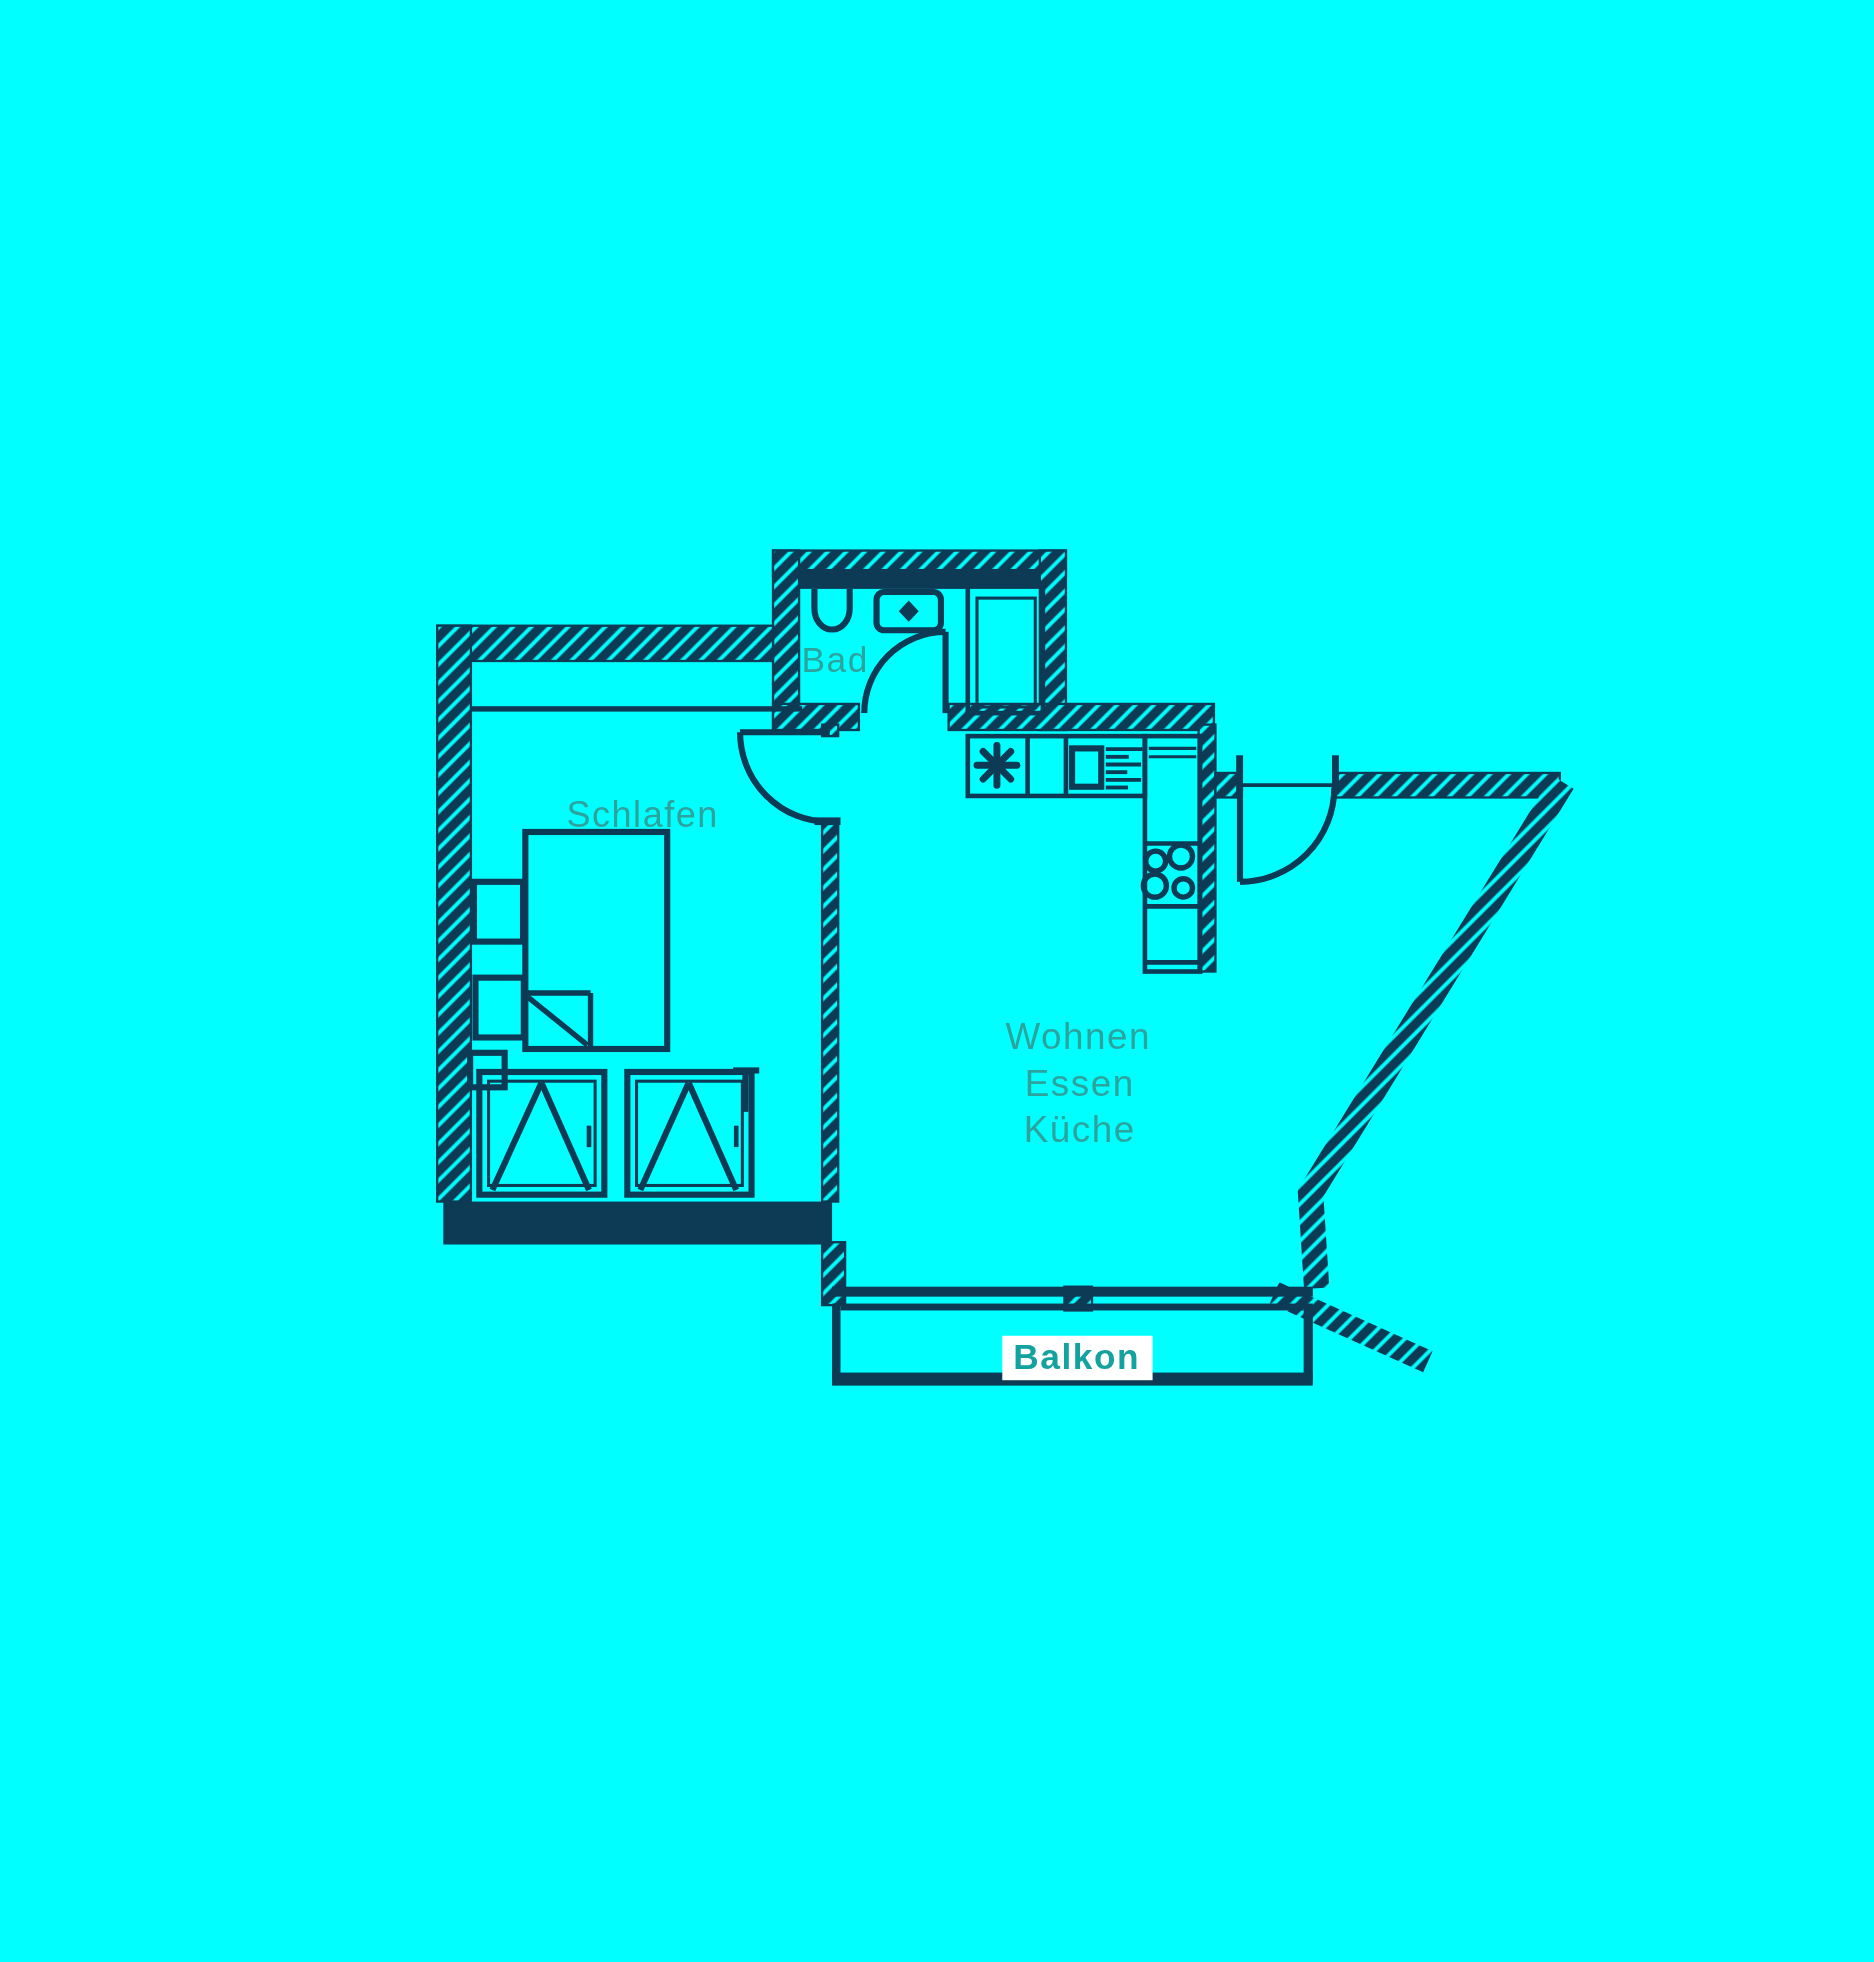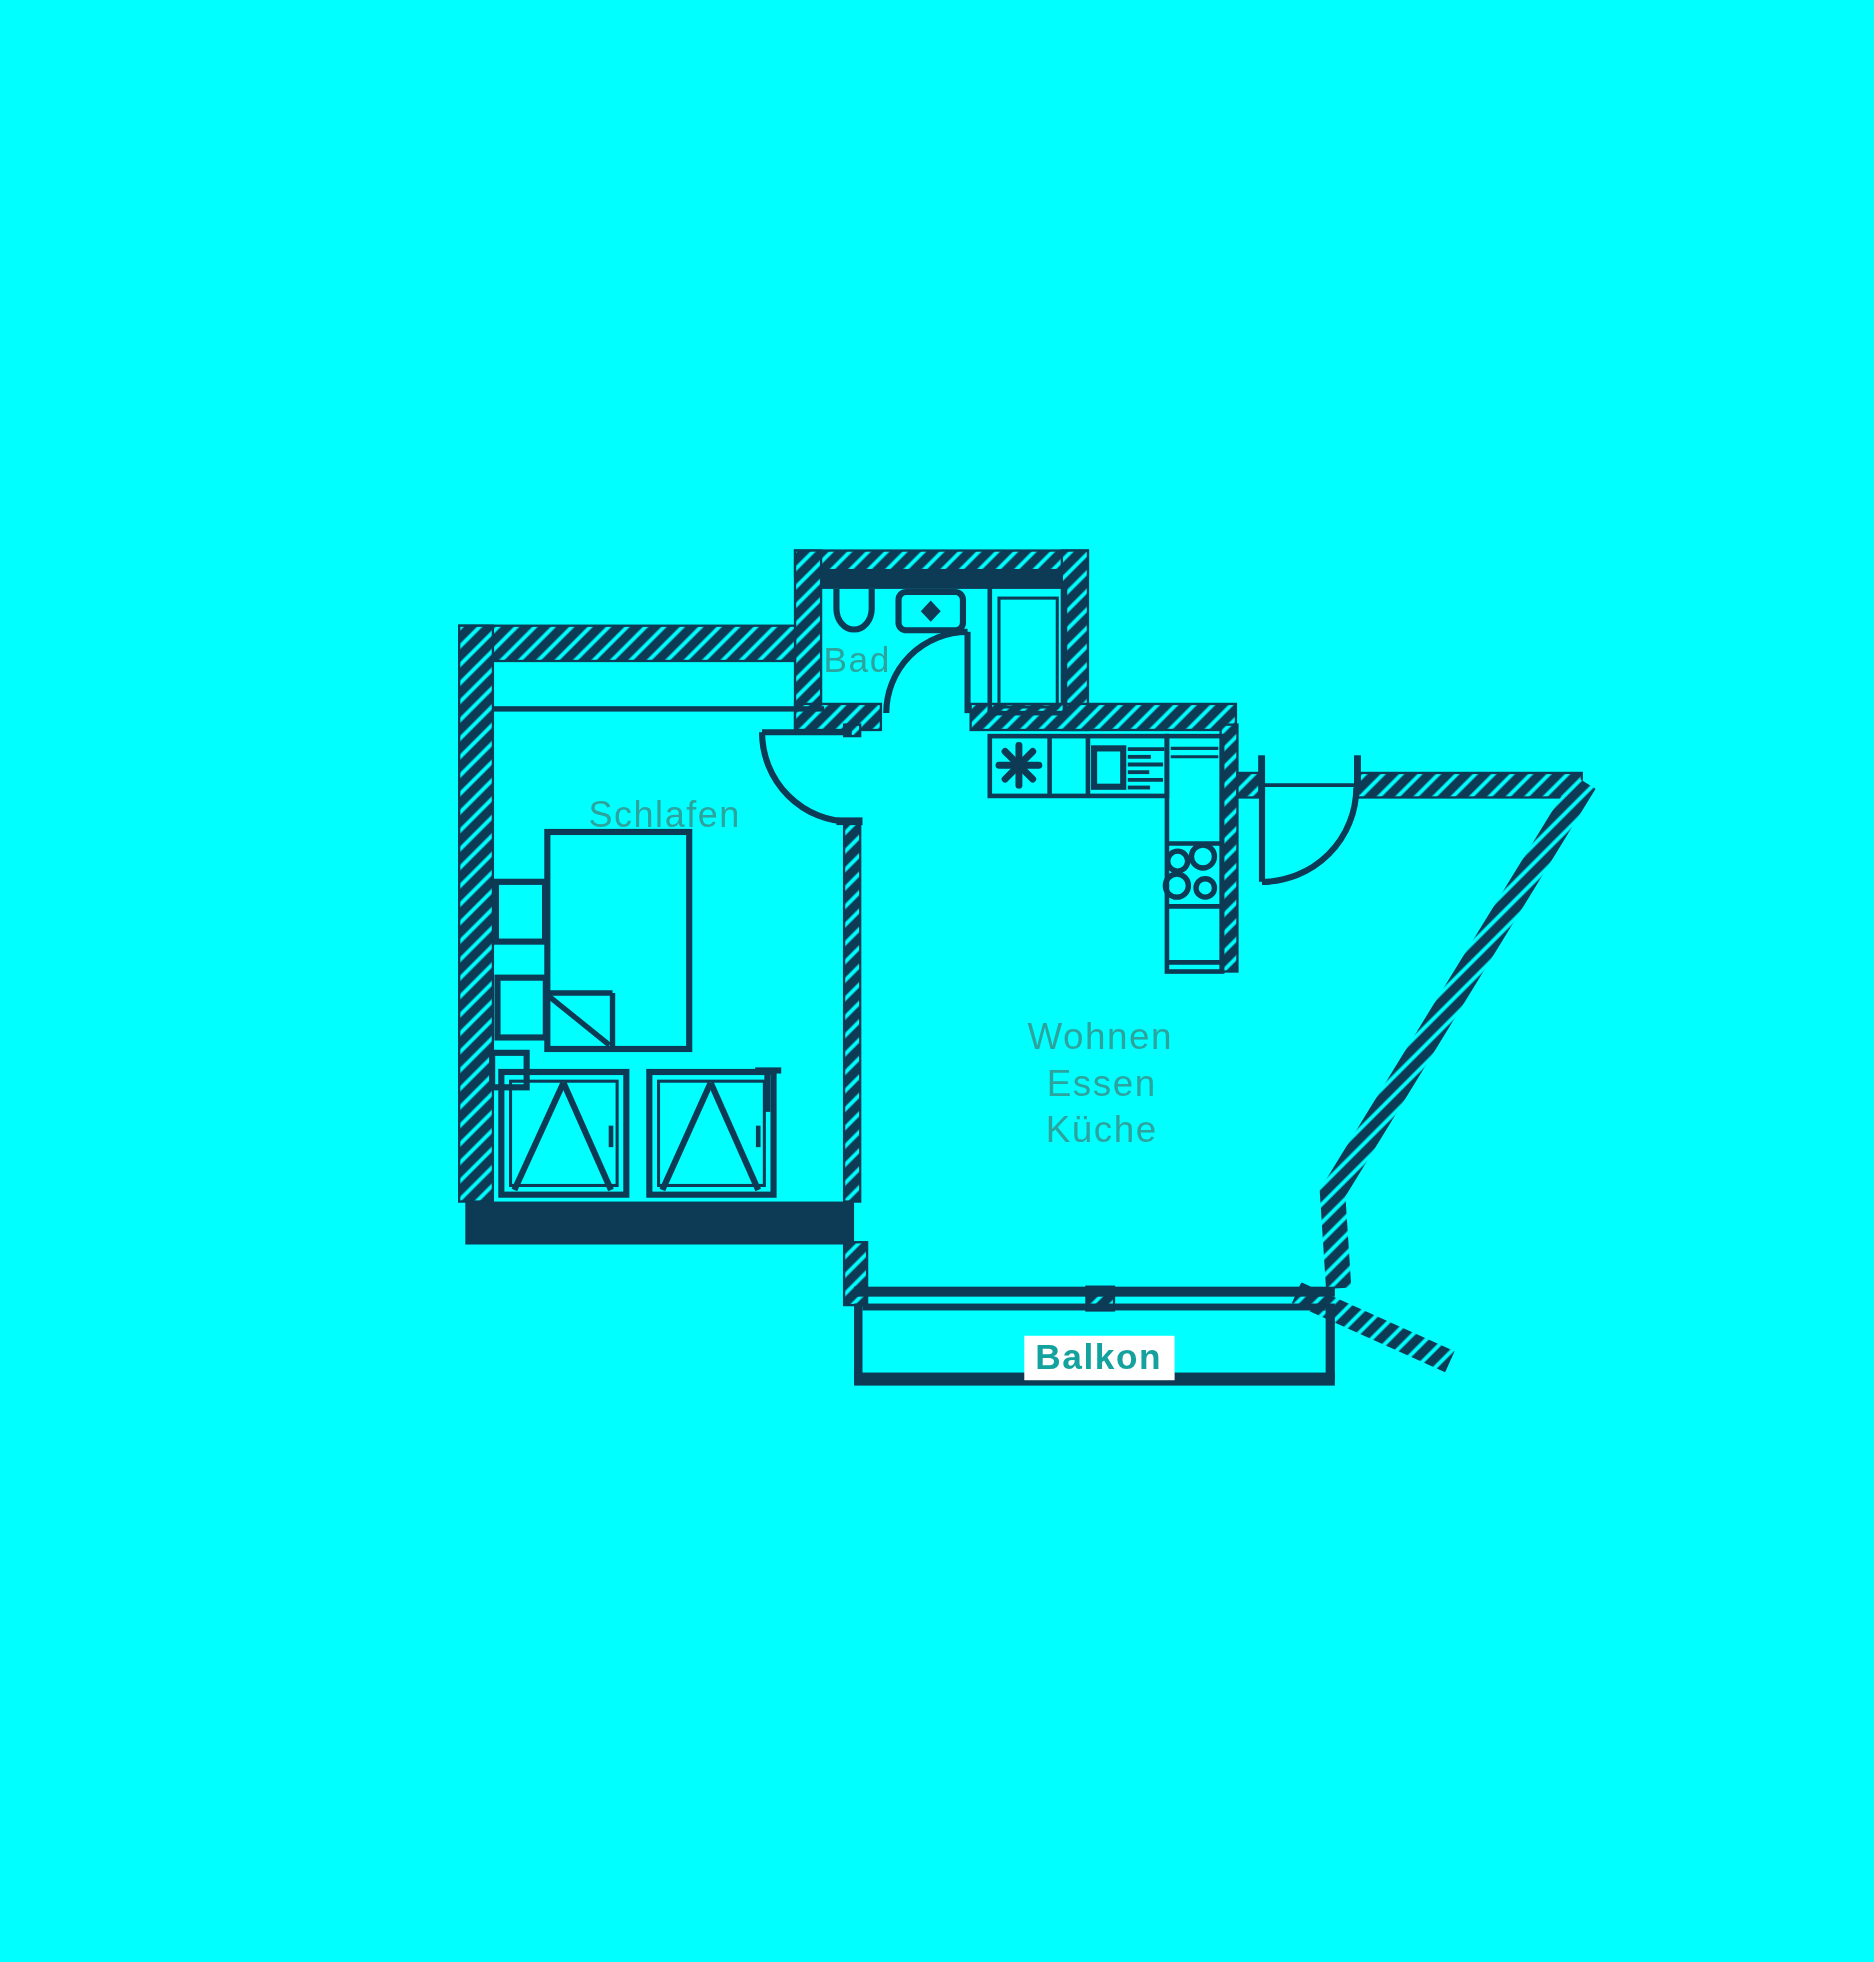--- a/index.html
+++ b/index.html
@@ -4,21 +4,21 @@
 <style>
   :root{
     --color-background:#00ffff;
     --color-ink:#0d3a55;
     --color-label:#2da39e;
     --color-balkon-label:#14a29f;
     --color-balkon-label-bg:#ffffff;
   }
   html,body{margin:0;padding:0;}
   body{background:var(--color-background);font-family:"Liberation Sans",sans-serif;}
-  .stage{position:relative;width:1845px;height:1963px;background:var(--color-background);overflow:hidden;margin-left:22px;}
+  .stage{position:relative;width:1845px;height:1963px;background:var(--color-background);overflow:hidden;}
   .stage svg{position:absolute;left:0;top:0;width:1875px;height:1963px;display:block;}
   .plan-label{font-family:"Liberation Sans",sans-serif;letter-spacing:2px;fill:var(--color-label);}
   .balkon-label{font-family:"Liberation Sans",sans-serif;letter-spacing:2px;fill:var(--color-balkon-label);font-weight:700;}
   .wallH{fill:url(#hatch);stroke:var(--color-ink);stroke-width:3;}
   .solid{fill:var(--color-ink);stroke:none;}
   .ol{fill:none;stroke:var(--color-ink);}
 </style>
 </head>
 <body>
 

